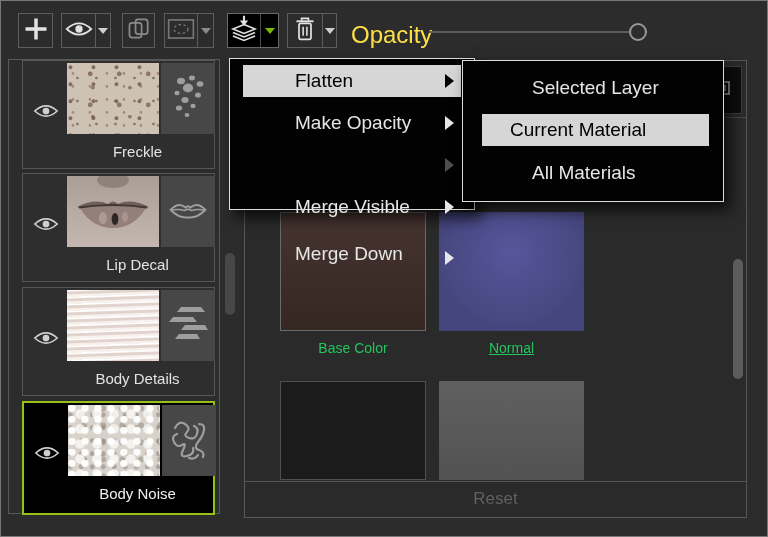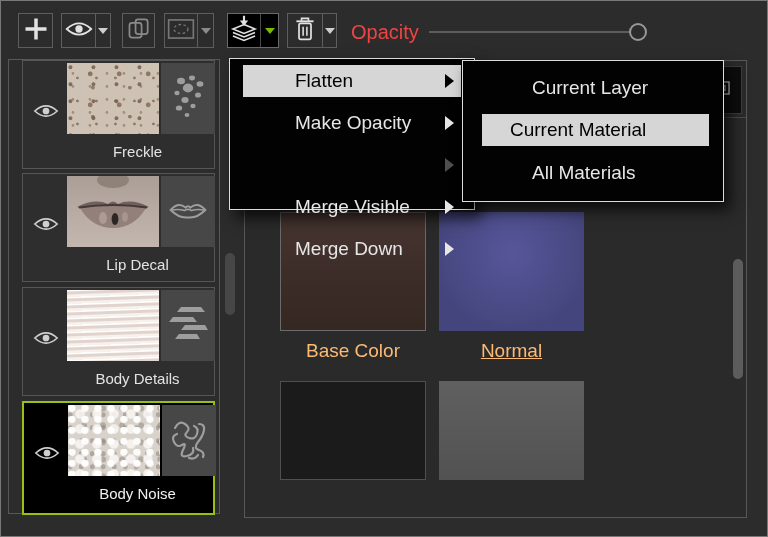--- a/index.html
+++ b/index.html
@@ -15,21 +15,21 @@
   .caret-btn{display:flex;align-items:center;justify-content:center;height:100%;border-left:1px solid #5e5e5e;}
   .caret{width:0;height:0;border-left:5px solid transparent;border-right:5px solid transparent;border-top:6px solid #cfcfcf;}
   .caret.dim{border-top-color:#8a8a8a;}
   .caret.green{border-top-color:#76b900;}
   .g-add{left:17px;width:35px;}
   .g-vis{left:60px;width:50px;}
   .g-dup{left:121px;width:33px;}
   .g-sel{left:163px;width:50px;}
   .g-flat{left:226px;width:52px;background:#000;}
   .g-del{left:286px;width:50px;}
-  .opacity-label{position:absolute;left:350px;top:20px;font-size:20px;color:#ef4444;}
+  .opacity-label{position:absolute;left:350px;top:20px;font-size:24px;color:#fde047;}
   .slider{position:absolute;left:428px;top:21px;width:222px;height:20px;}
   .slider-track{position:absolute;left:0;top:9px;width:210px;height:2px;background:#5c5c5c;}
   .slider-knob{position:absolute;left:200px;top:1px;width:18px;height:18px;border:2px solid #989898;border-radius:50%;background:#2c2c2c;}
 
   
   .layers-panel{position:absolute;left:7px;top:58px;width:212px;height:455px;border:1px solid #585858;background:#2c2c2c;}
   .layer-item{position:absolute;left:13px;width:193px;height:109px;border:1px solid #565656;background:#2e2e2e;}
   .layer-item.selected{background:#000;border:2px solid #97c117;height:114px;}
   .li-0{top:0px;}.li-1{top:113px;}.li-2{top:227px;}.li-3{top:341px;}
   .eye-btn{position:absolute;left:6px;top:38px;width:34px;height:28px;display:flex;align-items:center;justify-content:center;color:#cfcfcf;}
@@ -58,31 +58,31 @@
 
   
   .materials-panel{position:absolute;left:243px;top:59px;width:503px;height:458px;border:1px solid #585858;background:#2a2a2a;}
   .panel-header-divider{position:absolute;left:0;top:56px;width:100%;height:1px;background:#4a4a4a;}
   .corner-btn{position:absolute;left:455px;top:5px;width:42px;height:48px;background:#0d0d0d;border:1px solid #3e3e3e;display:flex;align-items:center;justify-content:center;color:#bdbdbd;}
   .mat-thumb{position:absolute;height:119px;width:146px;}
   .mt-0{left:35px;top:151px;background:linear-gradient(#463430,#352722);border:1px solid #6b6b6b;}
   .mt-1{left:194px;top:151px;width:145px;background:radial-gradient(circle at 50% 35%, #56569b, #45457d 75%);}
   .mt-2{left:35px;top:320px;height:99px;background:#1b1b1b;border:1px solid #4f4f4f;}
   .mt-3{left:194px;top:320px;height:99px;width:145px;background:linear-gradient(#606060,#525252);}
-  .mat-label{position:absolute;top:279px;width:146px;text-align:center;font-size:19px;color:#fdba74;}
+  .mat-label{position:absolute;top:279px;width:146px;text-align:center;font-size:14px;color:#22c55e;}
   .ml-0{left:35px;}
   .ml-1{left:194px;width:145px;text-decoration:underline;}
   .reset-bar{position:absolute;left:0;top:420px;width:501px;height:34px;border-top:1px solid #565656;display:flex;align-items:center;justify-content:center;font-size:17px;color:#606060;background:#2a2a2a;}
   .mat-scroll-thumb{position:absolute;left:488px;top:198px;width:10px;height:120px;background:#5c5c5c;border-radius:5px;}
 
   
   .menu{position:absolute;background:#020202;border:1px solid #dcdcdc;box-shadow:6px 8px 14px rgba(0,0,0,.72);z-index:10;}
   .context-menu{left:228px;top:57px;width:246px;height:152px;}
   .menu-item{position:absolute;left:13px;width:218px;height:32px;display:flex;align-items:center;padding-left:52px;font-size:19px;color:#e6e6e6;}
-  .mi-0{top:6px;}.mi-1{top:48px;}.mi-2{top:90px;}.mi-3{top:132px;}.mi-4{top:174px;}
+  .mi-0{top:6px;}.mi-1{top:48px;}.mi-2{top:90px;}.mi-3{top:132px;}.mi-4{top:174px;align-items:flex-end;}
   .menu-item.highlighted{background:#d6d6d6;color:#000;}
   .menu-item.disabled{color:#4f4f4f;}
   .submenu-arrow{position:absolute;right:7px;width:0;height:0;border-top:7px solid transparent;border-bottom:7px solid transparent;border-left:9px solid currentColor;}
   .flatten-submenu{left:461px;top:59px;width:262px;height:142px;z-index:11;}
   .submenu-item{position:absolute;left:19px;width:227px;height:31px;display:flex;align-items:center;padding-left:50px;font-size:19px;color:#e6e6e6;}
   .si-0{top:11px;}.si-1{top:53px;height:32px;}.si-2{top:96px;}
   .submenu-item.highlighted{background:#d6d6d6;color:#000;padding-left:28px;}
 </style>
 </head>
 <body>
@@ -309,20 +309,21 @@
       </span>
     </div>
 
     <div class="mat-thumb mt-0"></div>
     <div class="mat-thumb mt-1"></div>
     <div class="mat-label ml-0">Base Color</div>
     <div class="mat-label ml-1">Normal</div>
     <div class="mat-thumb mt-2"></div>
     <div class="mat-thumb mt-3"></div>
 
+    <div class="reset-bar">Reset</div>
     <div class="mat-scroll-thumb"></div>
   </div>
 
   <div class="menu context-menu">
     <div class="menu-item mi-0 highlighted">
       <span>Flatten</span>
       <span class="submenu-arrow"></span>
     </div>
     <div class="menu-item mi-1">
       <span>Make Opacity</span>
@@ -336,21 +337,21 @@
       <span class="submenu-arrow"></span>
     </div>
     <div class="menu-item mi-4">
       <span>Merge Down</span>
       <span class="submenu-arrow"></span>
     </div>
   </div>
 
   <div class="menu flatten-submenu">
     <div class="submenu-item si-0">
-      <span>Current Layer</span>
+      <span>Selected Layer</span>
     </div>
     <div class="submenu-item si-1 highlighted">
       <span>Current Material</span>
     </div>
     <div class="submenu-item si-2">
       <span>All Materials</span>
     </div>
   </div>
 
 </div>

